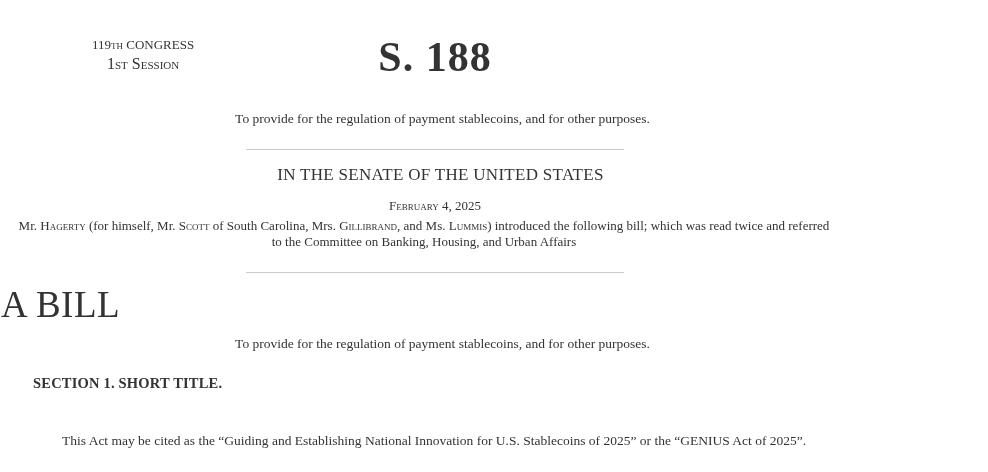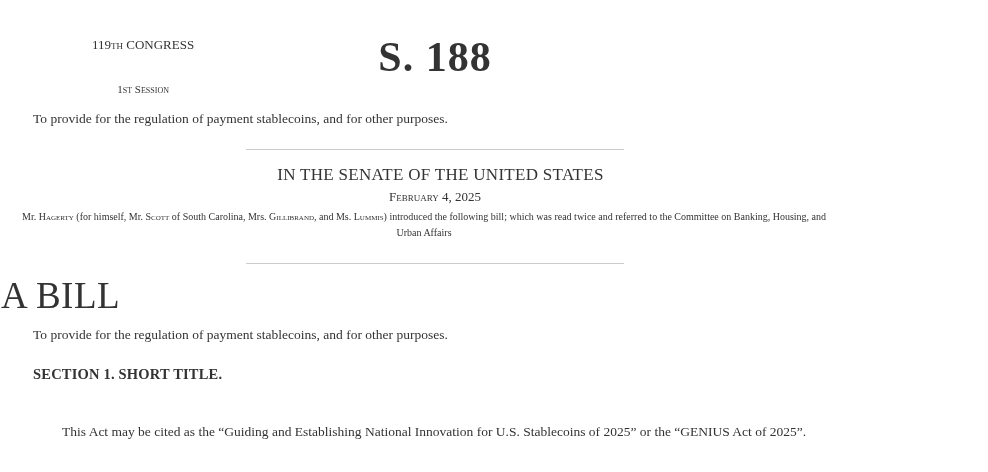--- a/index.html
+++ b/index.html
@@ -17,64 +17,65 @@
   .header { position: relative; height: 52px; }
   .congress-block {
     position: absolute;
     left: 92px;
     top: 3px;
     text-align: center;
     font-size: 13px;
     line-height: 1.3;
     white-space: nowrap;
   }
-  .session-line { font-size: 11px; margin-top: 28px; }
+  .session-line { font-size: 16px; }
   .sc { font-variant: small-caps; }
   .bill-number {
     text-align: center;
     padding-left: 18px;
     font-size: 42px;
     font-weight: bold;
     line-height: 46px;
     letter-spacing: 1px;
   }
   .purpose {
     margin: 24px 0 0 33px;
     font-size: 13.5px;
     line-height: 17px;
+    text-align: center;
   }
   .divider {
     width: 378px;
     height: 1px;
     background: #cccccc;
     margin: 22px auto 0;
     position: relative;
     left: 9px;
   }
   .divider.second { margin-top: 22px; }
   .chamber-heading {
     margin-top: 15px;
     text-align: center;
     padding-left: 29px;
     font-size: 17px;
     line-height: 20px;
     letter-spacing: 0.3px;
   }
   .intro-date {
-    margin-top: 4px;
+    margin-top: 13px;
     text-align: center;
     padding-left: 18px;
     font-size: 13px;
     line-height: 16px;
   }
   .sponsor-line {
     margin-top: 4px;
     padding: 0 20px 0 16px;
     text-align: center;
-    font-size: 10px;
+    font-size: 13px;
     line-height: 16px;
   }
   .bill-heading {
     margin-top: 12px;
     padding-left: 1px;
     font-size: 37px;
     font-weight: normal;
     line-height: 40px;
     letter-spacing: 0.5px;
   }

